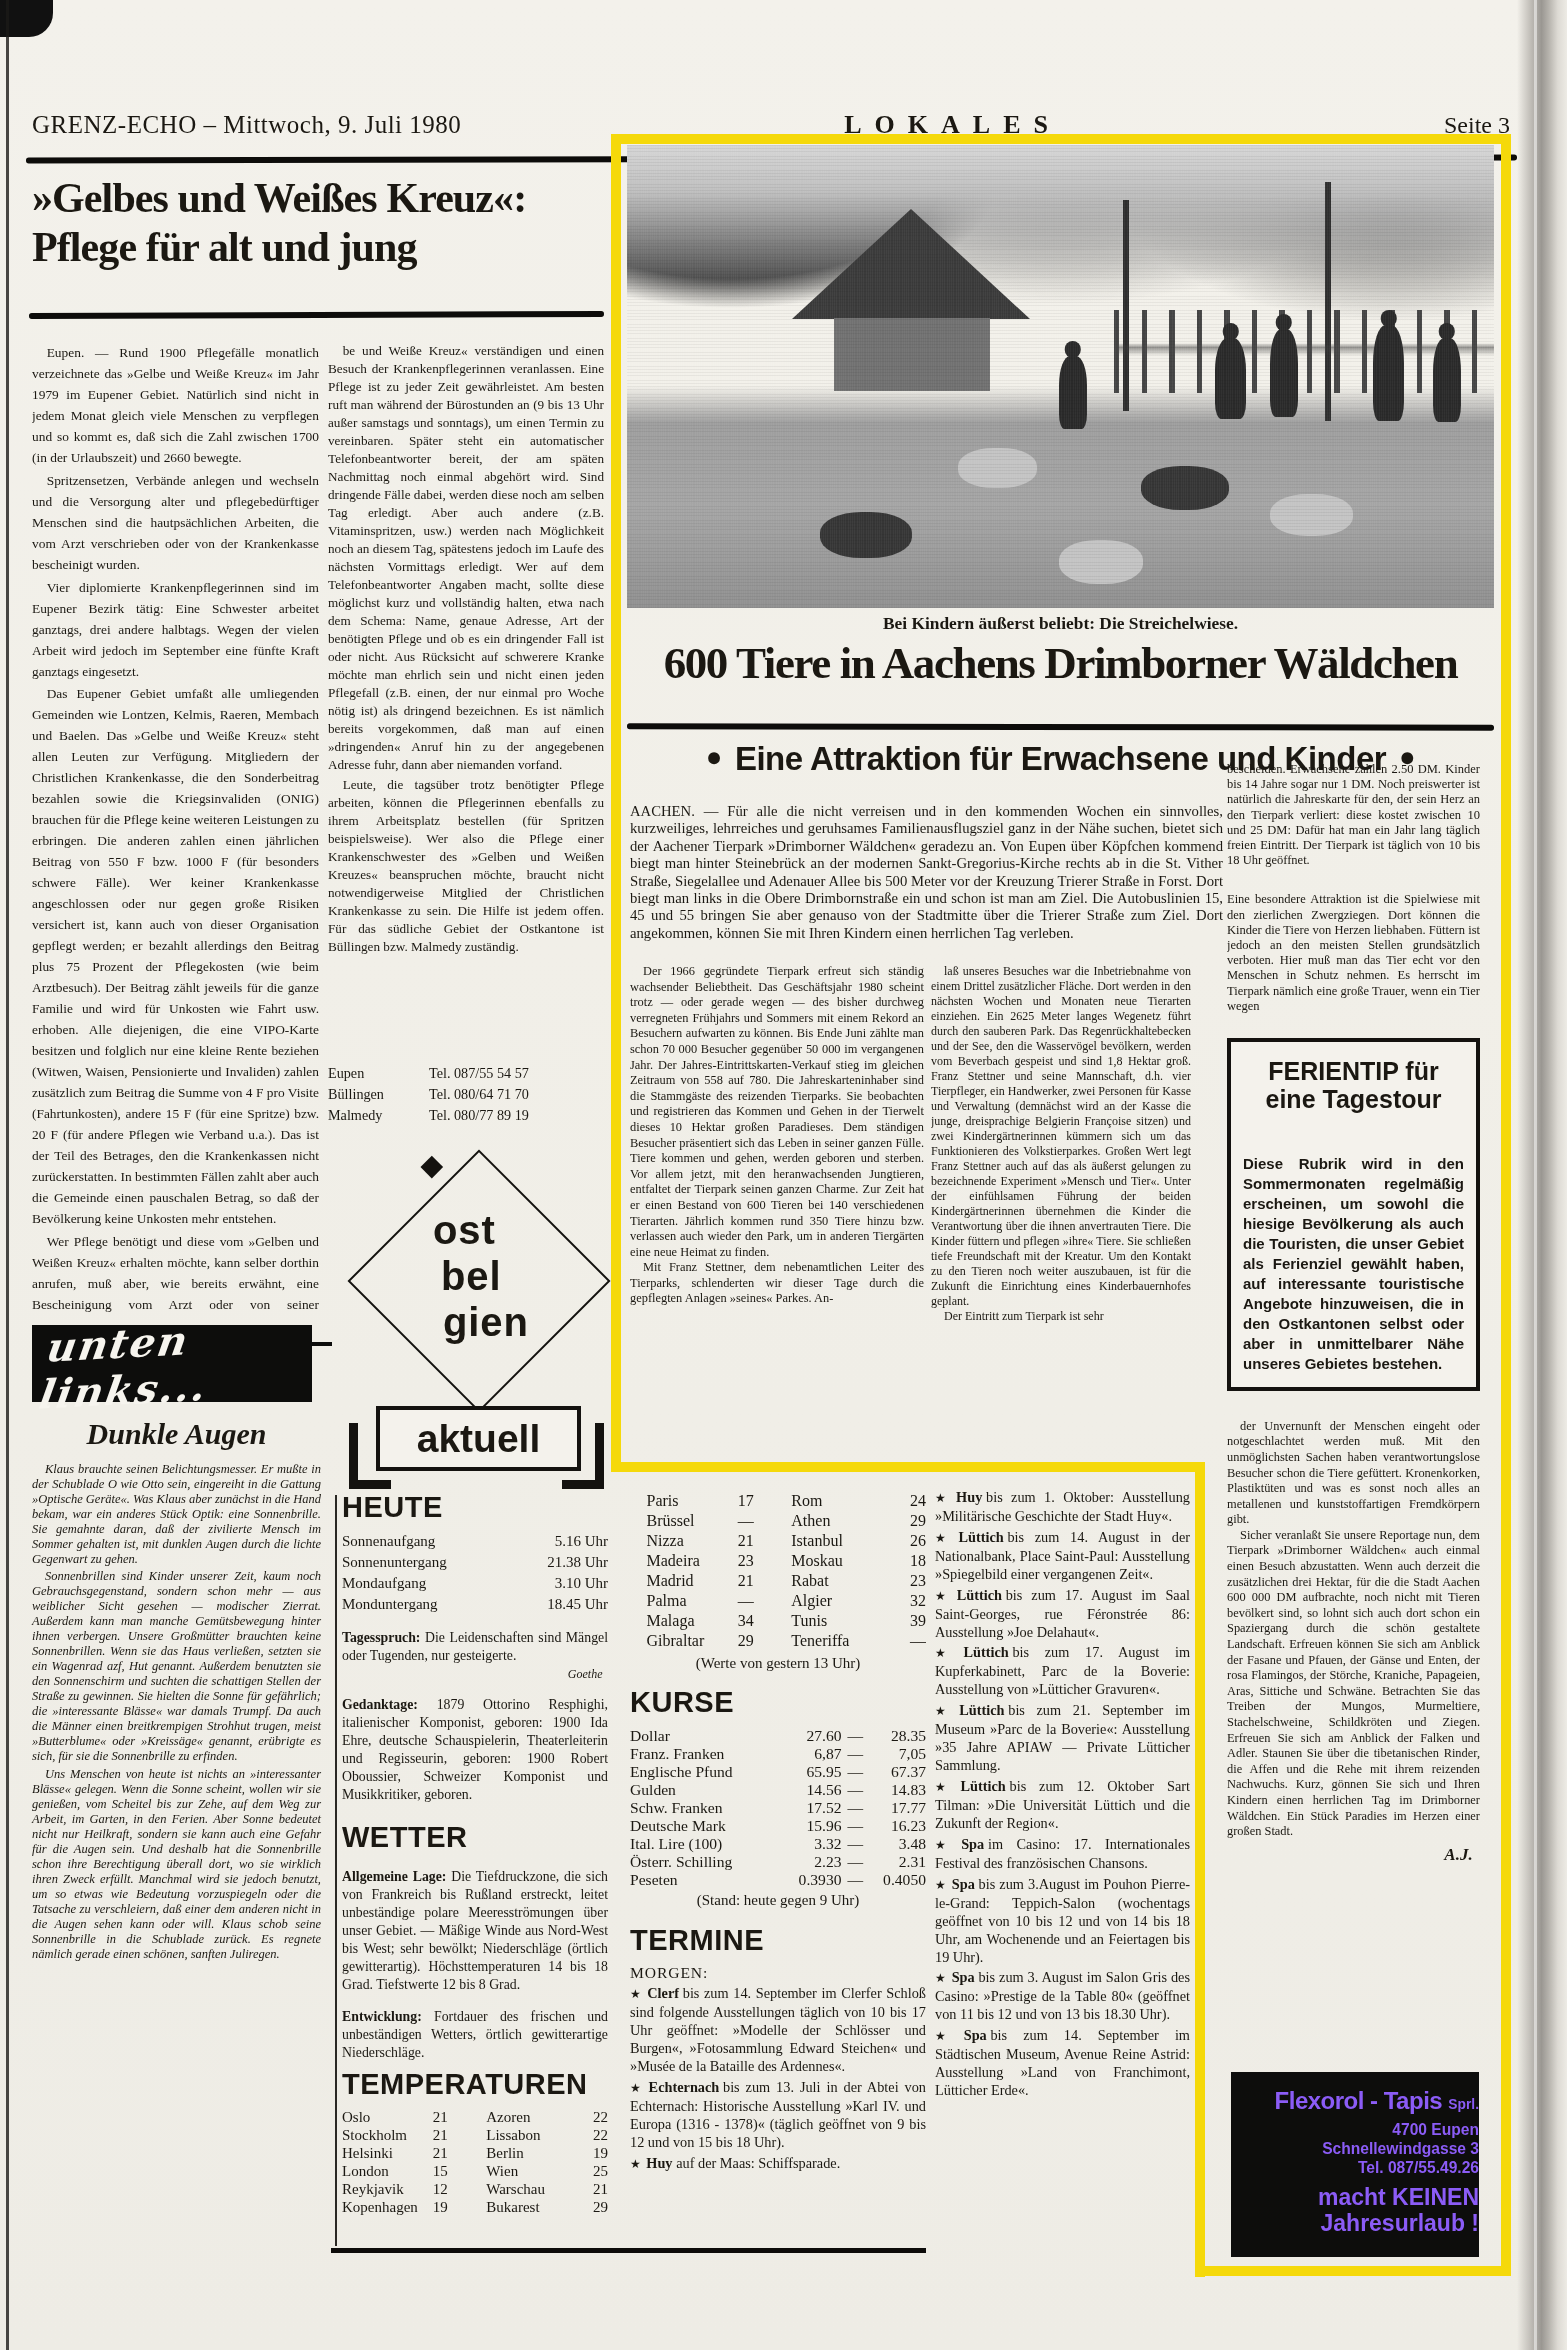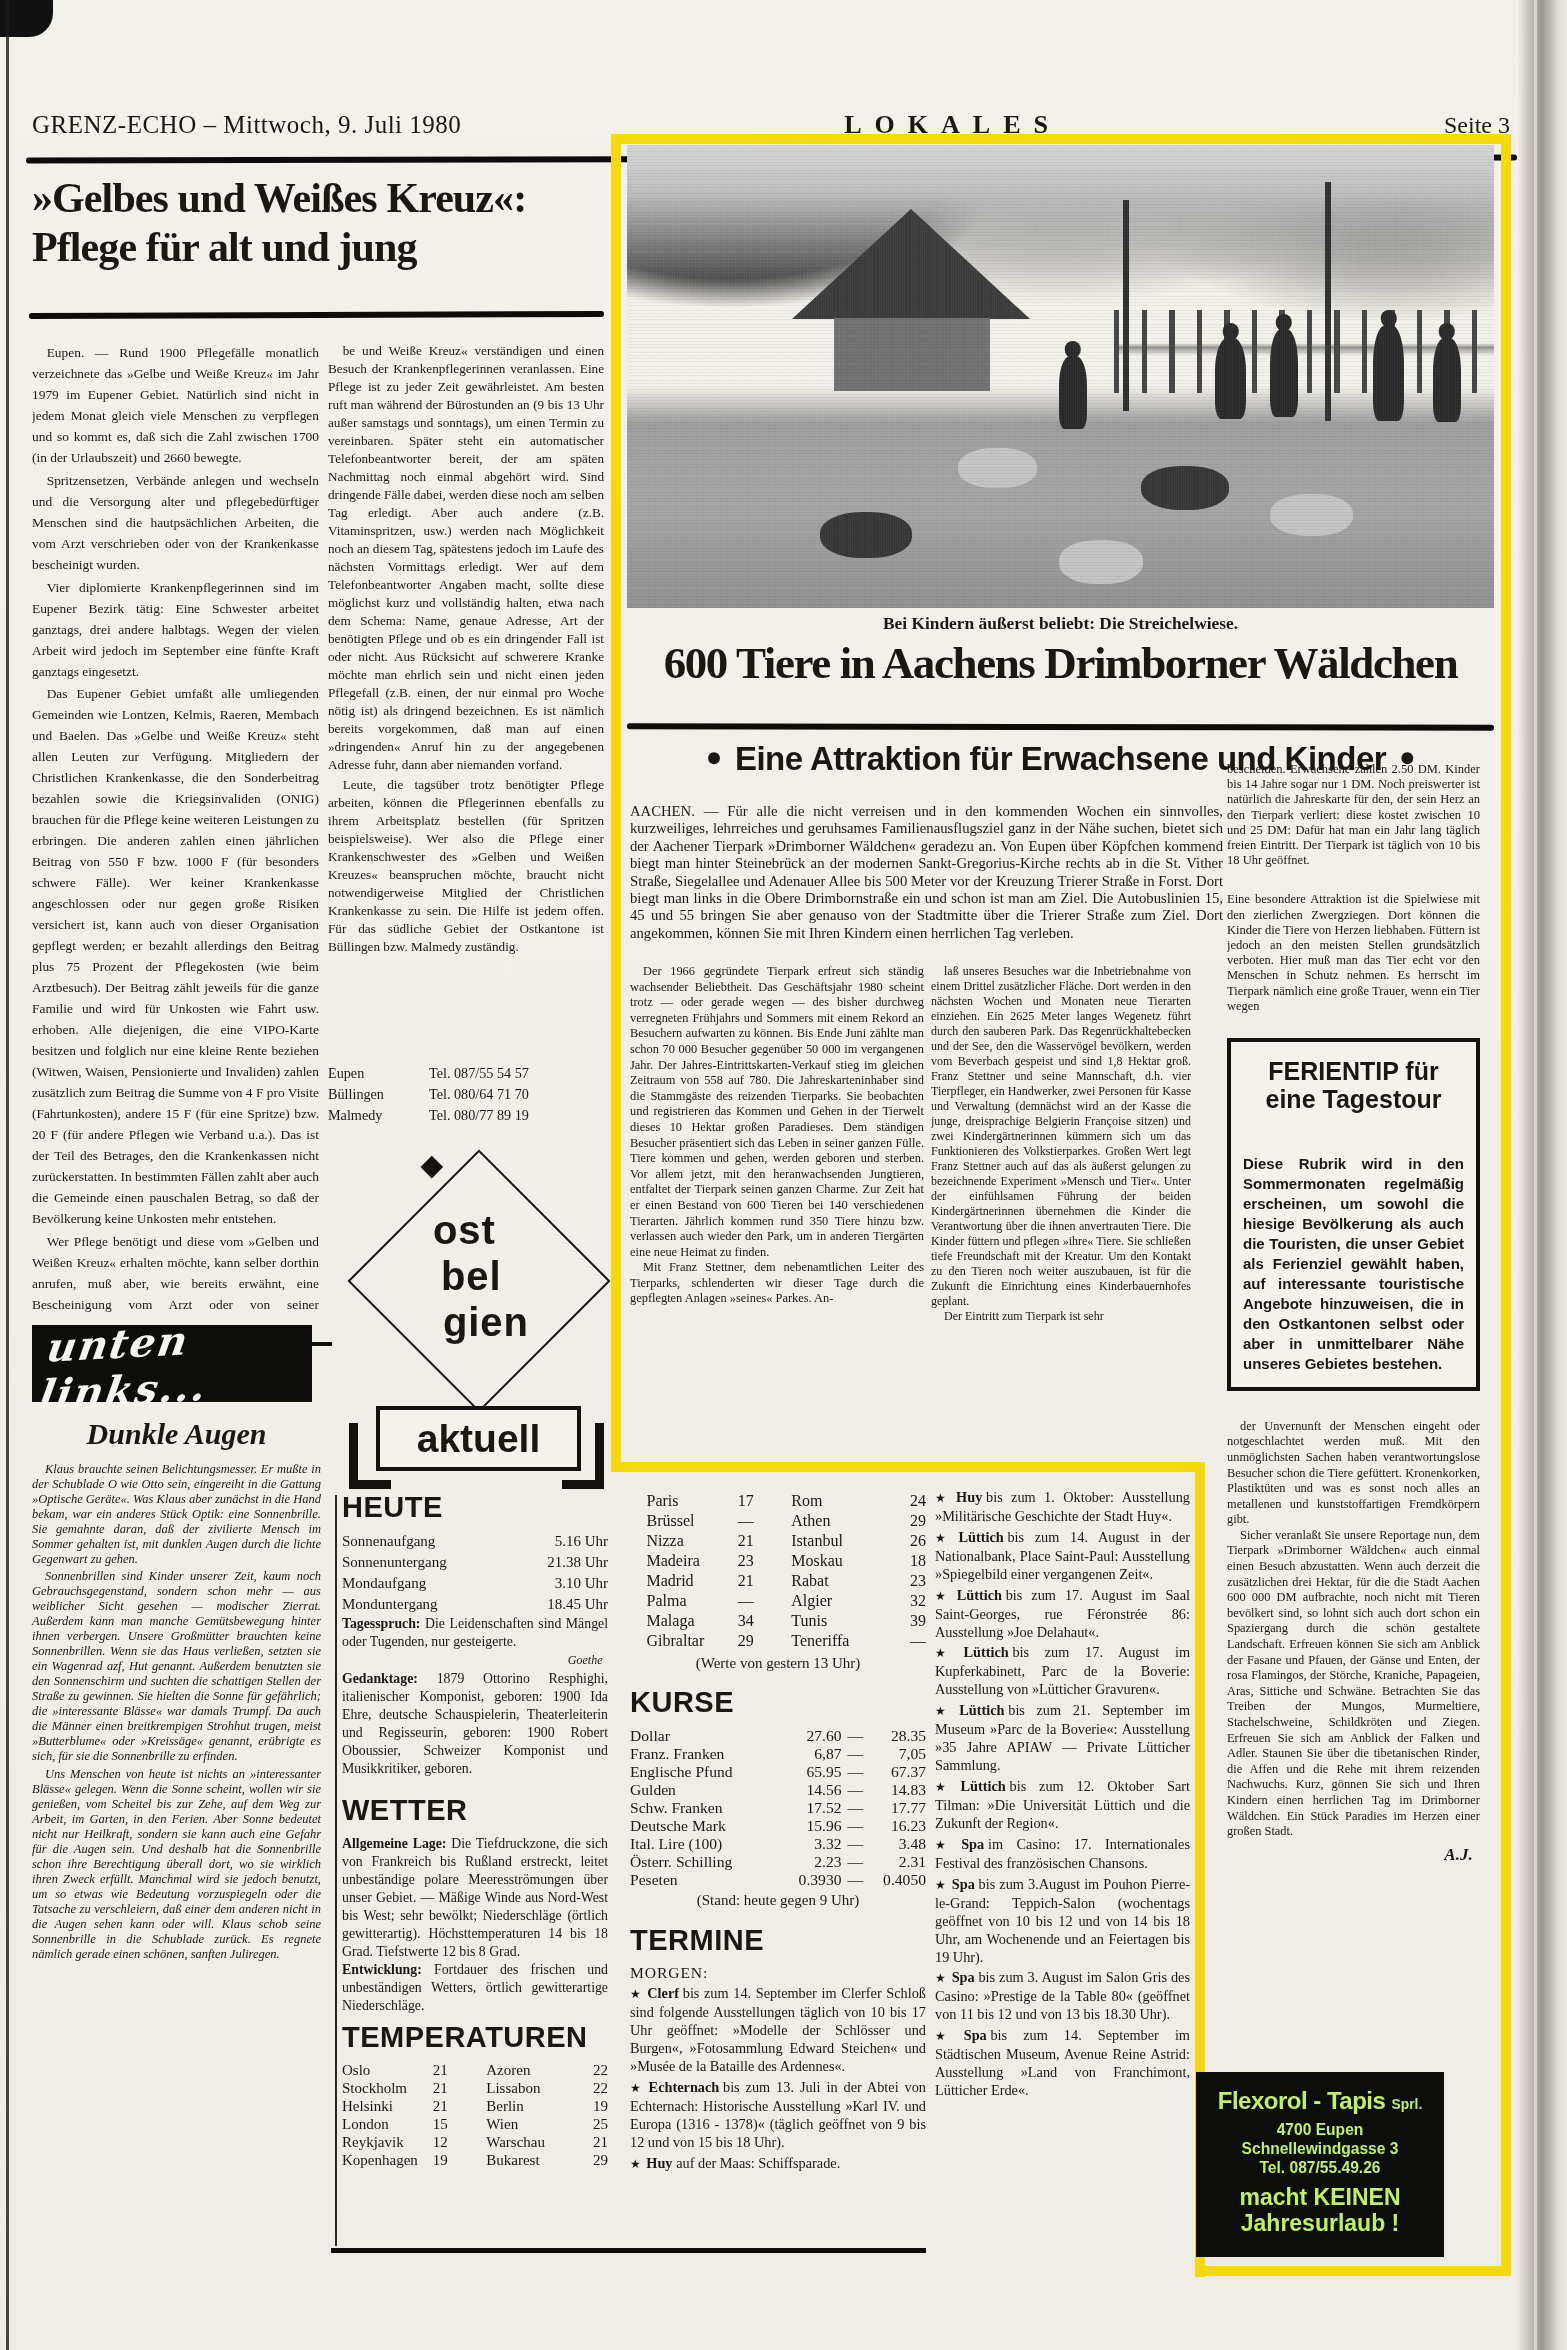--- a/index.html
+++ b/index.html
@@ -51,21 +51,21 @@
   .ob-banner{position:absolute;left:29px;top:275px;width:197px;height:57px;border:4.6px solid #14120f;background:#f4f2ec;
     display:flex;align-items:center;justify-content:center;font-family:"Liberation Sans",sans-serif;font-weight:bold;font-size:39px;}
   .ob-br{position:absolute;width:33px;height:57px;}
   .ob-br-l{left:1.8px;top:292px;border-left:9.2px solid #14120f;border-bottom:9.2px solid #14120f;}
   .ob-br-r{right:1.8px;top:292px;border-right:9.2px solid #14120f;border-bottom:9.2px solid #14120f;}
   
   #vdiv{left:335px;top:1495px;width:1.8px;height:751px;background:#2a2824;}
   #mid-col{left:342px;top:1491px;width:266px;height:760px;overflow:hidden;}
   .sec-title{font-family:"Liberation Sans",sans-serif;font-weight:bold;font-size:29px;letter-spacing:0.5px;margin:0 0 7.3px 0;}
   .astro-row{display:flex;justify-content:space-between;font-size:15px;line-height:21px;}
-  .mid-p{font-size:13.8px;line-height:18px;text-align:justify;margin:0 0 0 0;}
+  .mid-p{font-size:13.8px;line-height:18px;text-align:justify;margin:14px 0 0 0;}
   .goethe{text-align:right;font-style:italic;font-size:12px;margin:1.8px 5.5px 1.8px 0;}
   .temp-table{margin-top:5.5px;}
   .temp-row{display:flex;font-size:15px;line-height:18px;}
   .tc1{flex:1.25;}
   .tv1{width:35px;text-align:left;padding-right:13px;}
   .tc2{flex:1.25;padding-left:5.5px;}
   .tv2{width:31px;text-align:right;}
   
   #svc-col{left:630px;top:1491px;width:296px;height:764px;overflow:hidden;}
   .wt-row{display:flex;font-size:16px;line-height:20px;}
@@ -127,22 +127,22 @@
   #f-colB{left:931px;top:964px;width:260px;height:496px;font-size:12px;line-height:15px;}
   
   #rail{left:1227px;top:762px;width:253px;height:1287px;overflow:hidden;}
   .rail-p{font-size:12.5px;line-height:15.2px;text-align:justify;margin:0 0 24px 0;}
   #ferientip{border:4.6px solid #14120f;background:#f4f2ec;padding:14.7px 12px 13px 12px;margin:5.5px 0 27.5px 0;}
   .ft-title{text-align:center;font-family:"Liberation Sans",sans-serif;font-weight:bold;font-size:25px;line-height:1.15;margin-bottom:13px;}
   .ft-body{font-family:"Liberation Sans",sans-serif;font-weight:bold;font-size:15px;line-height:20px;text-align:justify;margin-top:40px;}
   .colC p{font-size:12.4px;line-height:15.6px;text-align:justify;margin:0;text-indent:13px;}
   .byline{text-align:right;font-style:italic;font-weight:bold;font-size:17px;margin-top:5.5px;padding-right:7.3px;}
   
-  #ad{left:1196px;top:2072px;width:248px;height:185px;background:#0d0d0c;color:#bef264;
-      font-family:"Liberation Sans",sans-serif;text-align:center;padding-top:14.7px;box-sizing:border-box;}
+  #ad{left:1231px;top:2072px;width:248px;height:185px;background:#0d0d0c;color:#8b5cf6;
+      font-family:"Liberation Sans",sans-serif;text-align:right;padding-top:14.7px;box-sizing:border-box;}
   .ad-brand{font-weight:bold;font-size:24px;letter-spacing:-0.5px;}
   .ad-brand .legal{font-size:13.8px;font-weight:bold;letter-spacing:0;}
   .ad-line{font-weight:bold;font-size:15.6px;line-height:19px;}
   .ad-line.first{margin-top:5.5px;}
   .ad-slogan{font-weight:bold;font-size:23px;line-height:26px;margin-top:7.3px;}
 </style>
 </head>
 <body>
 
 <div id="page">

